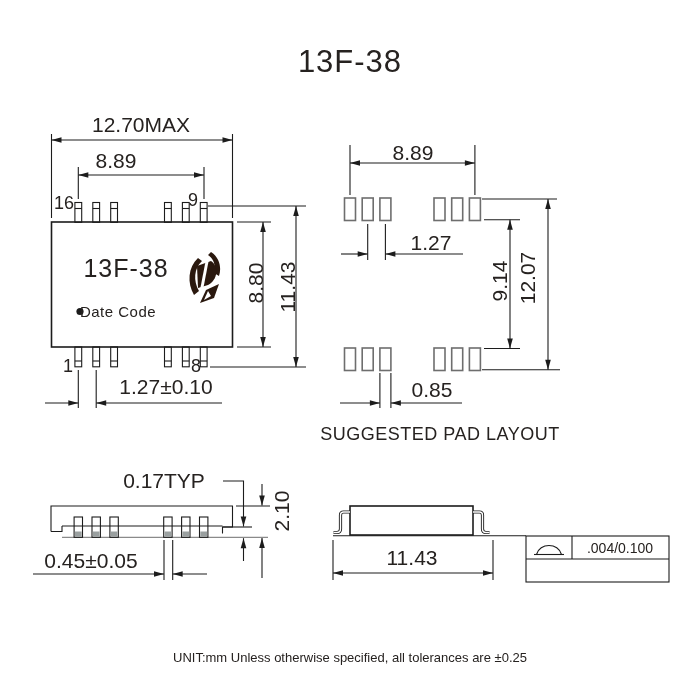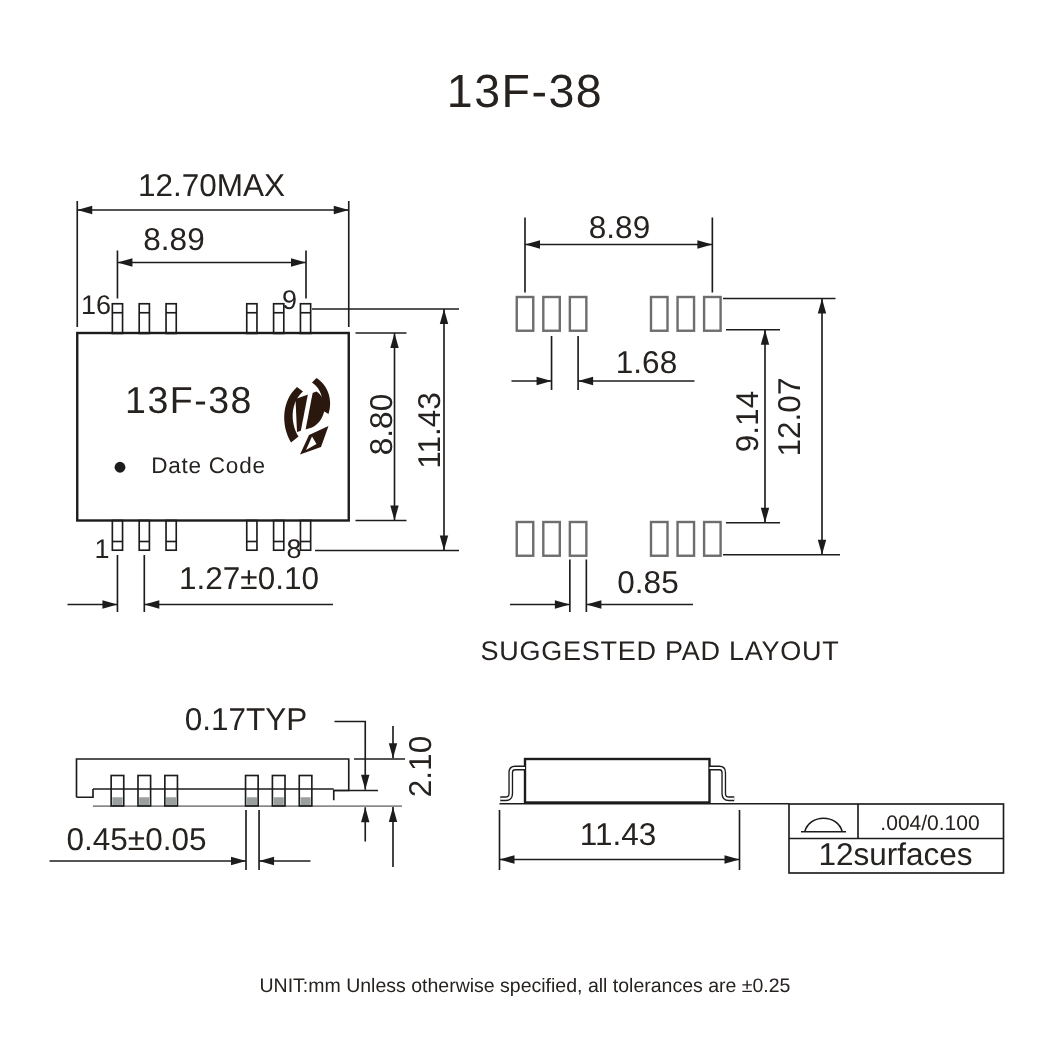--- a/index.html
+++ b/index.html
@@ -200,35 +200,34 @@
 
 <div class="lbl t-title" style="left:350px;top:61px;">13F-38</div>
 
 <div class="lbl t-dim" style="left:141px;top:124px;">12.70MAX</div>
 <div class="lbl t-dim" style="left:116px;top:160px;">8.89</div>
 <div class="lbl t-pin" style="left:64px;top:203px;">16</div>
 <div class="lbl t-pin" style="left:193px;top:200px;">9</div>
 <div class="lbl t-pin" style="left:68px;top:366px;">1</div>
 <div class="lbl t-pin" style="left:196px;top:366px;">8</div>
 <div class="lbl t-part" style="left:126px;top:268px;">13F-38</div>
-<div class="lbl t-date" style="left:139px;top:311px;">Date Code</div>
+<div class="lbl t-date" style="left:118px;top:311px;">Date Code</div>
 <div class="lbl t-dim rot" style="left:255px;top:283px;">8.80</div>
 <div class="lbl t-dim rot" style="left:287px;top:287px;">11.43</div>
 <div class="lbl t-dim" style="left:166px;top:386px;">1.27±0.10</div>
 
 <div class="lbl t-dim" style="left:413px;top:152px;">8.89</div>
-<div class="lbl t-dim" style="left:431px;top:242px;">1.68</div>
+<div class="lbl t-dim" style="left:431px;top:242px;">1.27</div>
 <div class="lbl t-dim rot" style="left:499px;top:281px;">9.14</div>
 <div class="lbl t-dim rot" style="left:527px;top:278px;">12.07</div>
 <div class="lbl t-dim" style="left:432px;top:389px;">0.85</div>
 <div class="lbl t-cap" style="left:440px;top:434px;">SUGGESTED PAD LAYOUT</div>
 
 <div class="lbl t-dim" style="left:164px;top:480px;">0.17TYP</div>
 <div class="lbl t-dim rot" style="left:281px;top:511px;">2.10</div>
 <div class="lbl t-dim" style="left:91px;top:560px;">0.45±0.05</div>
 
 <div class="lbl t-dim" style="left:412px;top:557px;">11.43</div>
 <div class="lbl t-cell" style="left:620px;top:548px;">.004/0.100</div>
-<div class="lbl t-cell2" style="left:597px;top:570px;">12surfaces</div>
 
 <div class="lbl t-foot" style="left:350px;top:657px;">UNIT:mm Unless otherwise specified, all tolerances are ±0.25</div>
 
 </div>
 
 </body></html>

